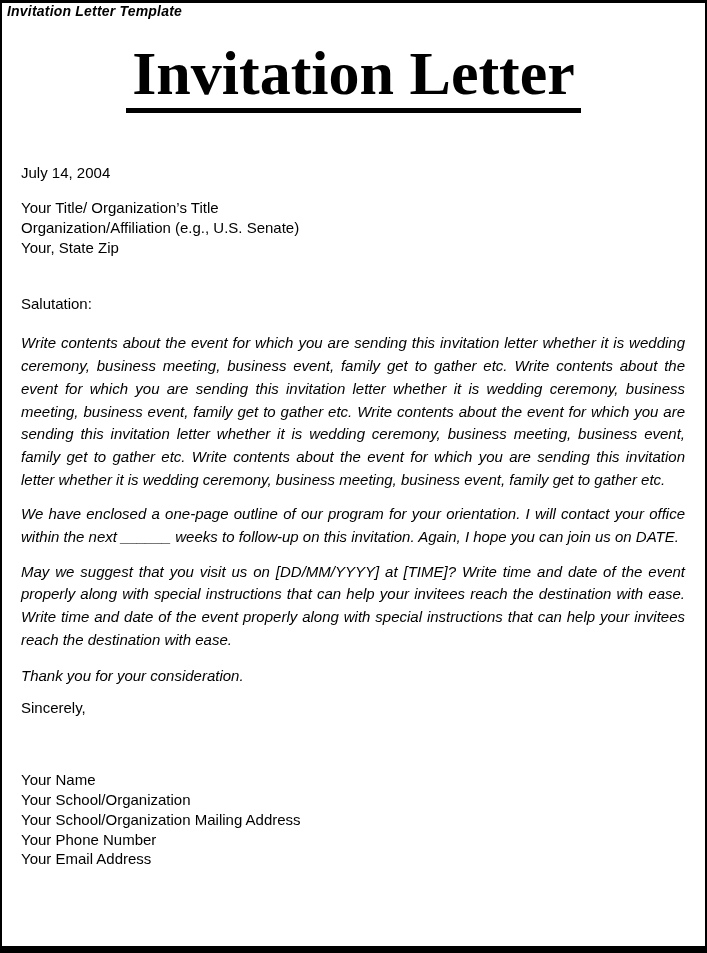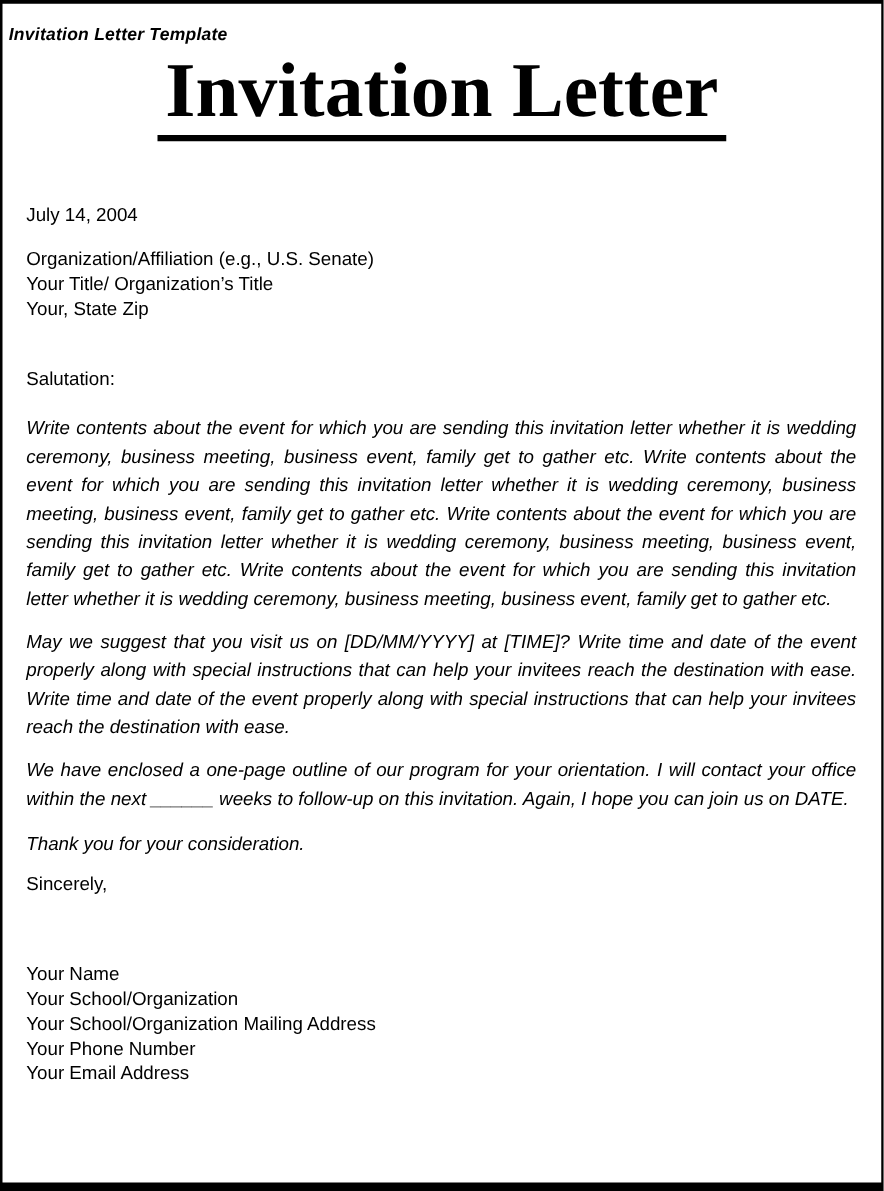--- a/index.html
+++ b/index.html
@@ -15,21 +15,21 @@
     width: 707px;
     height: 953px;
     background: #ffffff;
     border: 2px solid #000000;
     border-top-width: 3px;
     border-bottom-width: 7px;
     overflow: hidden;
   }
   .template-label {
     position: absolute;
-    top: 16px;
+    top: 0;
     left: 5px;
     font-size: 14px;
     font-weight: bold;
     font-style: italic;
     letter-spacing: 0.2px;
   }
   .title-wrap {
     text-align: center;
     margin-top: 36px;
   }
@@ -85,32 +85,32 @@
 
   <div class="title-wrap">
     <h1 class="title">Invitation Letter</h1>
   </div>
 
   <div class="content">
 
     <div class="date">July 14, 2004</div>
 
     <div class="recipient">
+      <div>Your Title/ Organization’s Title</div>
       <div>Organization/Affiliation (e.g., U.S. Senate)</div>
-      <div>Your Title/ Organization’s Title</div>
       <div>Your, State Zip</div>
     </div>
 
     <div class="salutation">Salutation:</div>
 
     <p class="para para-1">Write contents about the event for which you are sending this invitation letter whether it is wedding ceremony, business meeting, business event, family get to gather etc. Write contents about the event for which you are sending this invitation letter whether it is wedding ceremony, business meeting, business event, family get to gather etc. Write contents about the event for which you are sending this invitation letter whether it is wedding ceremony, business meeting, business event, family get to gather etc. Write contents about the event for which you are sending this invitation letter whether it is wedding ceremony, business meeting, business event, family get to gather etc.</p>
 
+    <p class="para para-3">We have enclosed a one-page outline of our program for your orientation.  I will contact your office within the next ______ weeks to follow-up on this invitation.  Again, I hope you can join us on DATE.</p>
+
     <p class="para para-2">May we suggest that you visit us on [DD/MM/YYYY] at [TIME]?  Write time and date of the event properly along with special instructions that can help your invitees reach the destination with ease. Write time and date of the event properly along with special instructions that can help your invitees reach the destination with ease.</p>
-
-    <p class="para para-3">We have enclosed a one-page outline of our program for your orientation.  I will contact your office within the next ______ weeks to follow-up on this invitation.  Again, I hope you can join us on DATE.</p>
 
     <p class="para thanks">Thank you for your consideration.</p>
 
     <div class="closing">Sincerely,</div>
 
     <div class="signature">
       <div>Your Name</div>
       <div>Your School/Organization</div>
       <div>Your School/Organization Mailing Address</div>
       <div>Your Phone Number</div>

